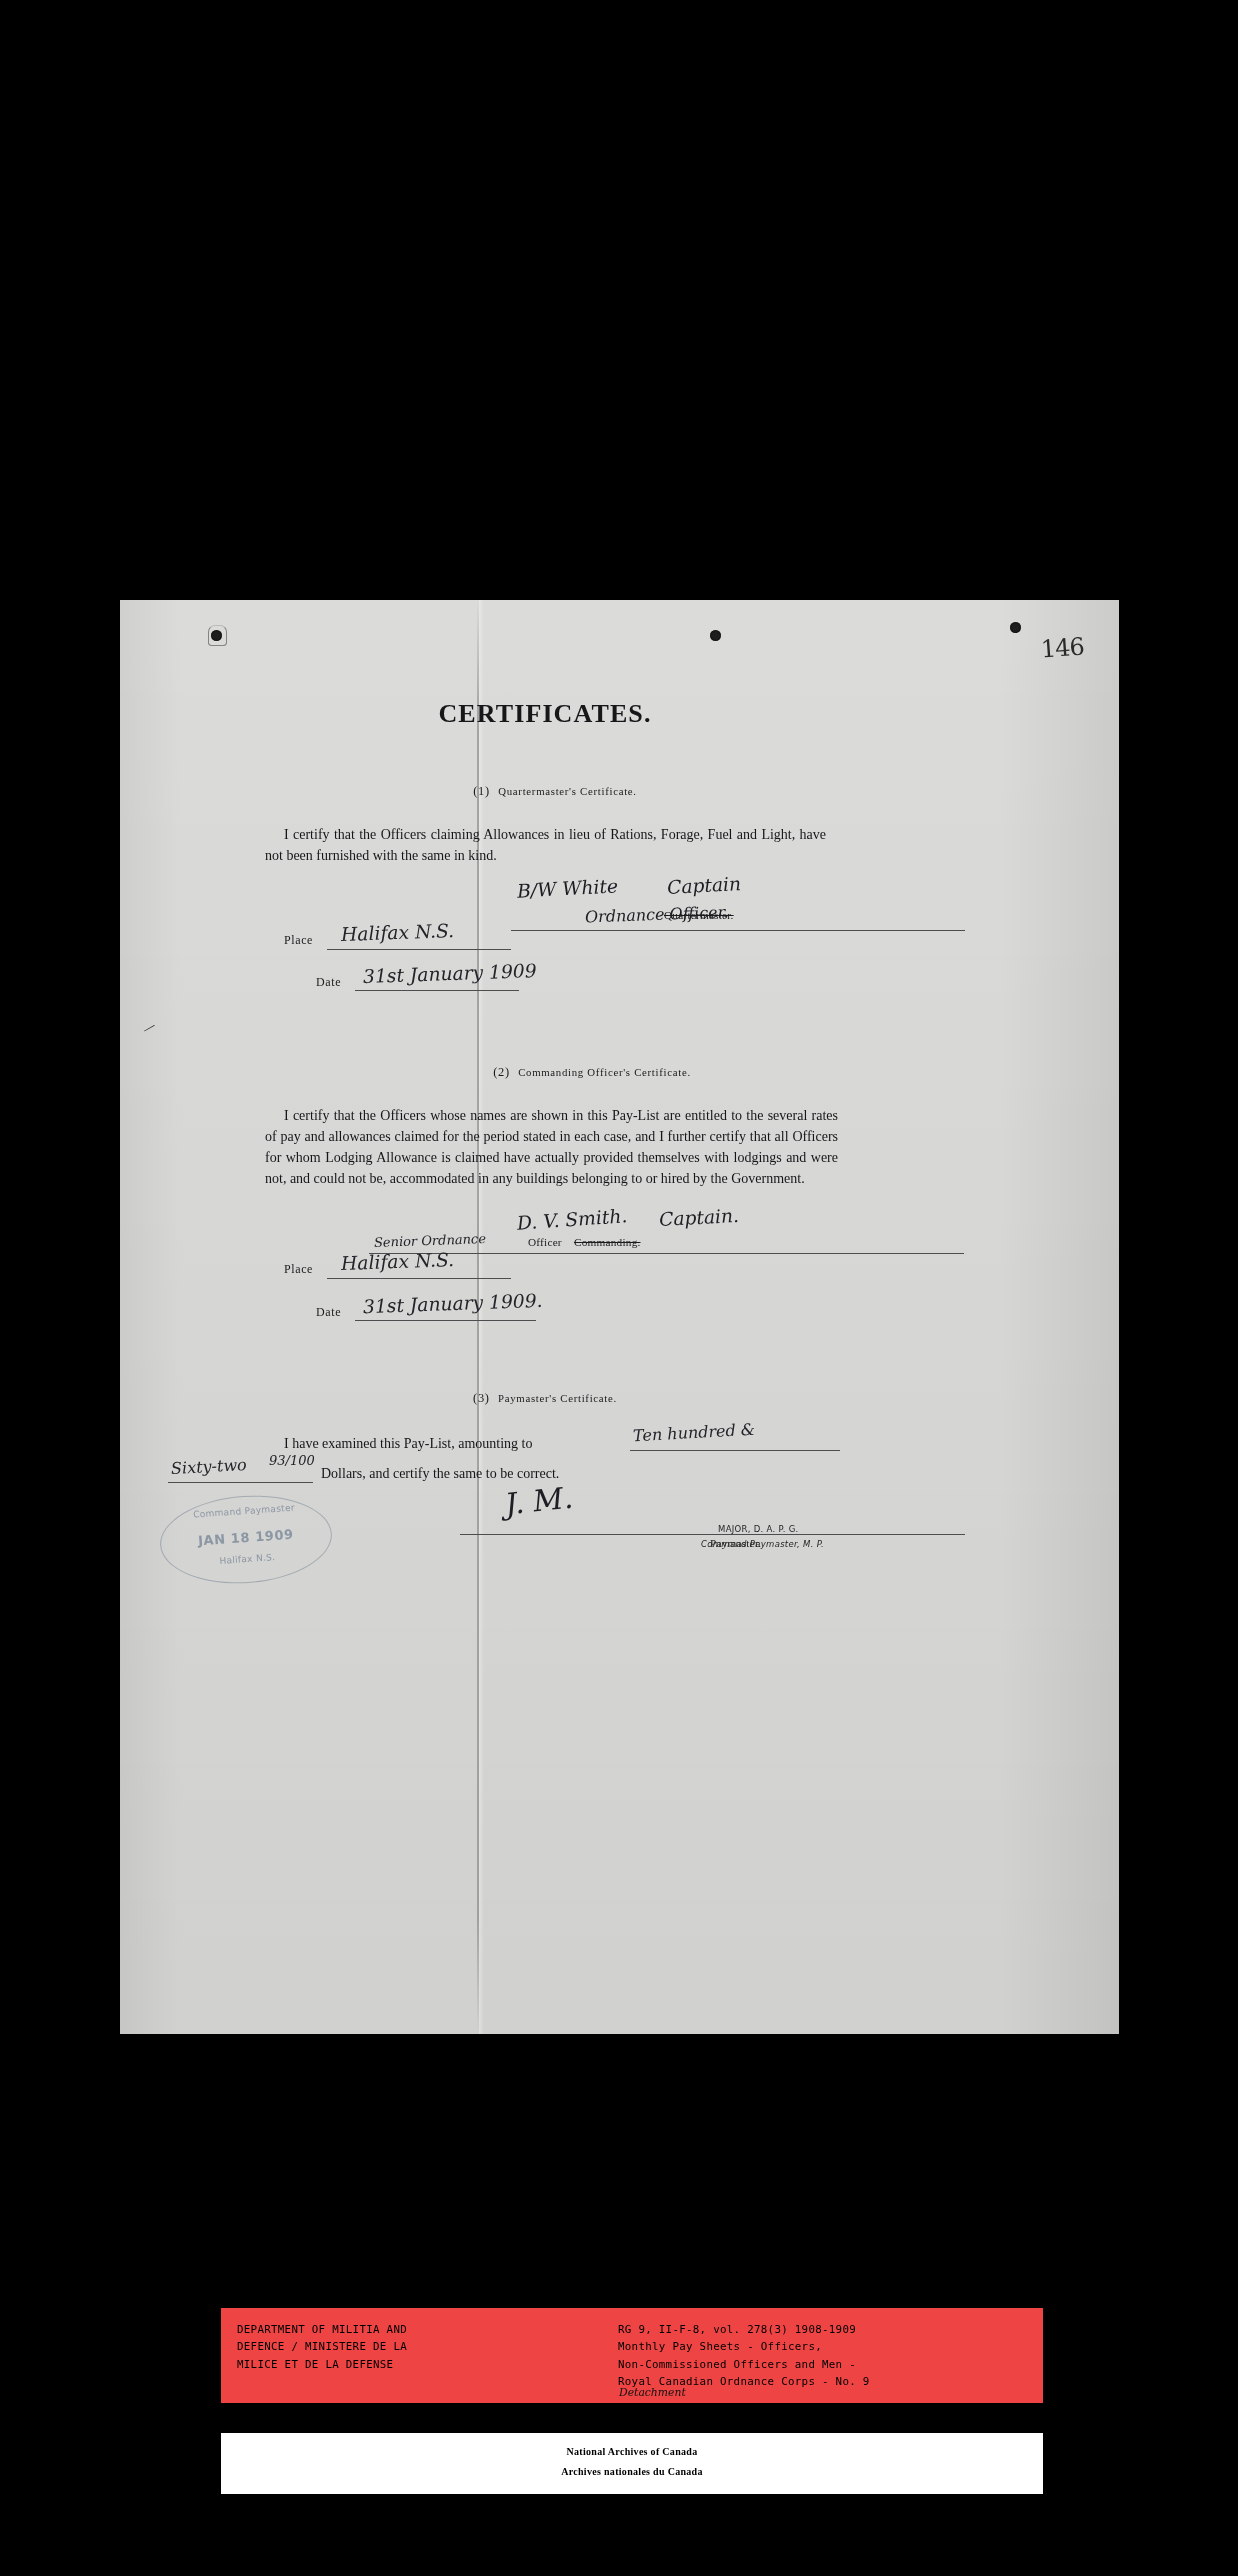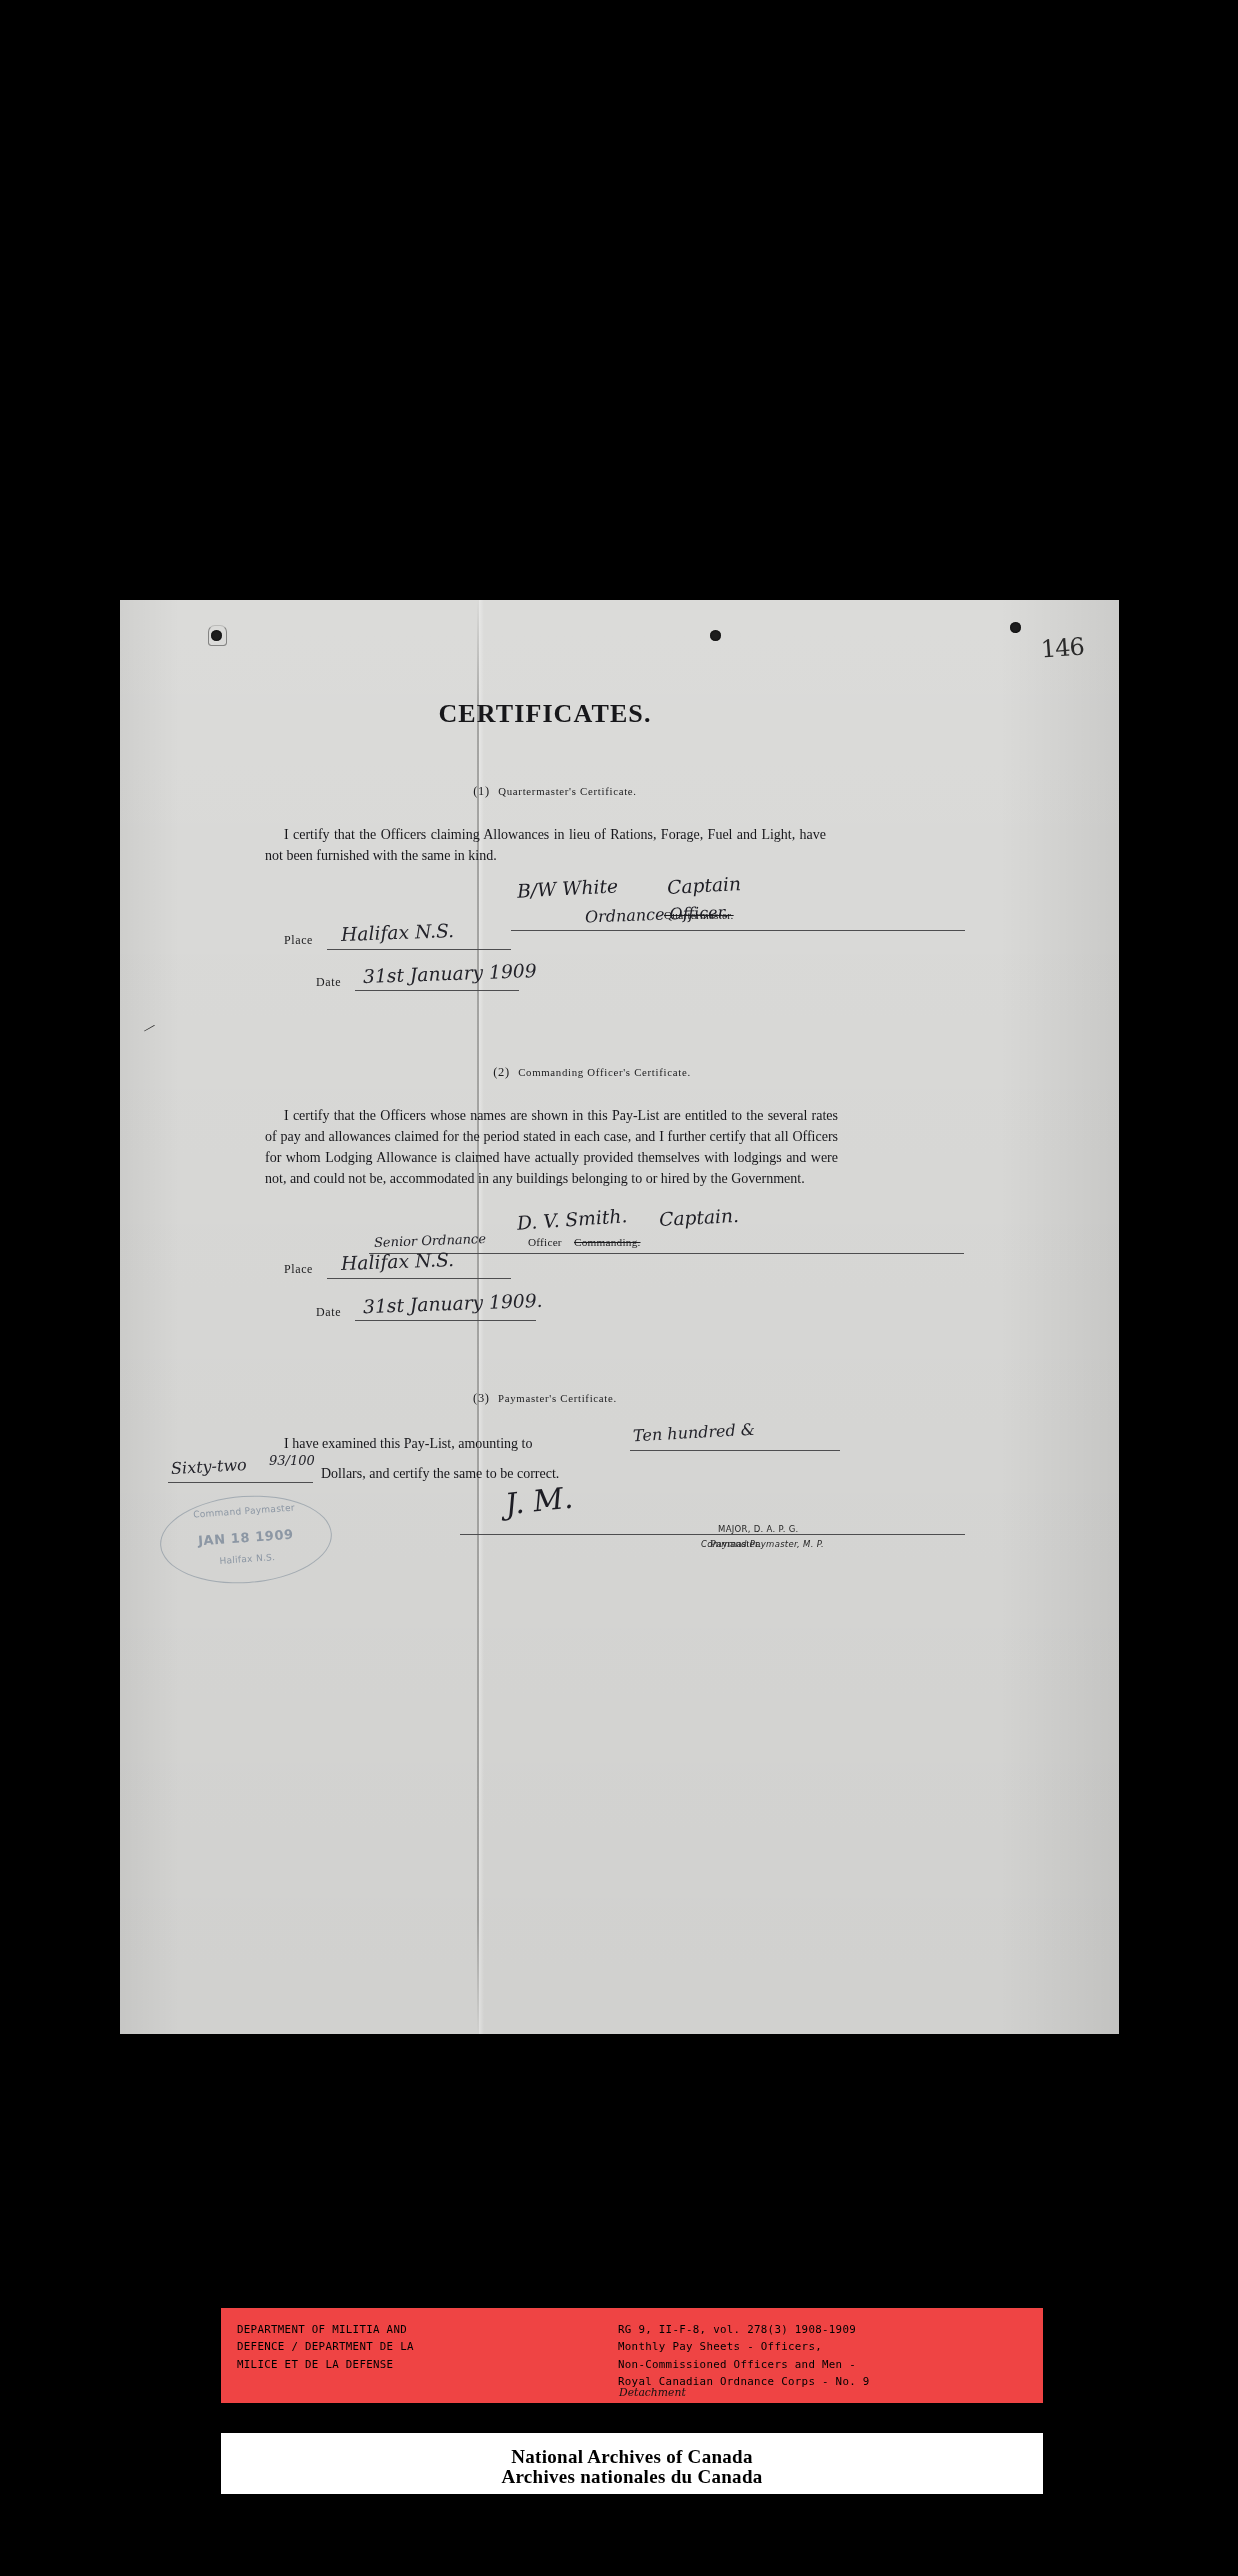--- a/index.html
+++ b/index.html
@@ -240,21 +240,21 @@
     height: 61px;
     background: #ffffff;
     color: #000;
   }
   #archives-bar .line {
     position: absolute;
     width: 822px;
     text-align: center;
     font-family: "Liberation Serif", serif;
     font-weight: bold;
-    font-size: 19px;
+    font-size: 10px;
     letter-spacing: 0.3px;
   }
   #archives-bar .line1 { top: 12.5px; }
   #archives-bar .line2 { top: 33px; }
 </style>
 </head>
 <body>
 
 <div id="page-sheet">
 
@@ -357,21 +357,21 @@
     <div class="st-top">Command Paymaster</div>
     <div class="st-mid">JAN 18 1909</div>
     <div class="st-bot">Halifax N.S.</div>
   </div>
 
 </div>
 
 <div id="caption-bar">
   <div class="col-left">
     <div>DEPARTMENT OF MILITIA AND</div>
-    <div>DEFENCE / DEPARTMENT DE LA</div>
+    <div>DEFENCE / MINISTERE DE LA</div>
     <div>MILICE ET DE LA DEFENSE</div>
   </div>
   <div class="col-right">
     <div>RG 9, II-F-8, vol. 278(3) 1908-1909</div>
     <div>Monthly Pay Sheets - Officers,</div>
     <div>Non-Commissioned Officers and Men -</div>
     <div>Royal Canadian Ordnance Corps - No. 9</div>
   </div>
   <div class="hand-note">Detachment</div>
 </div>

